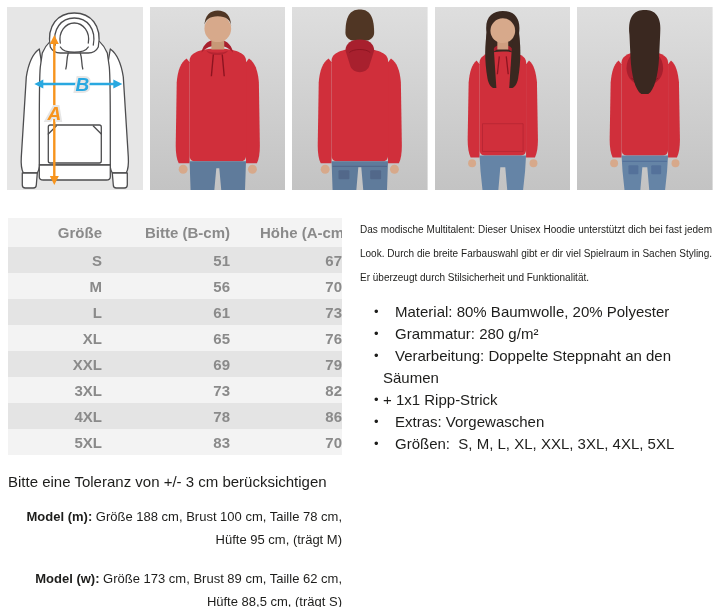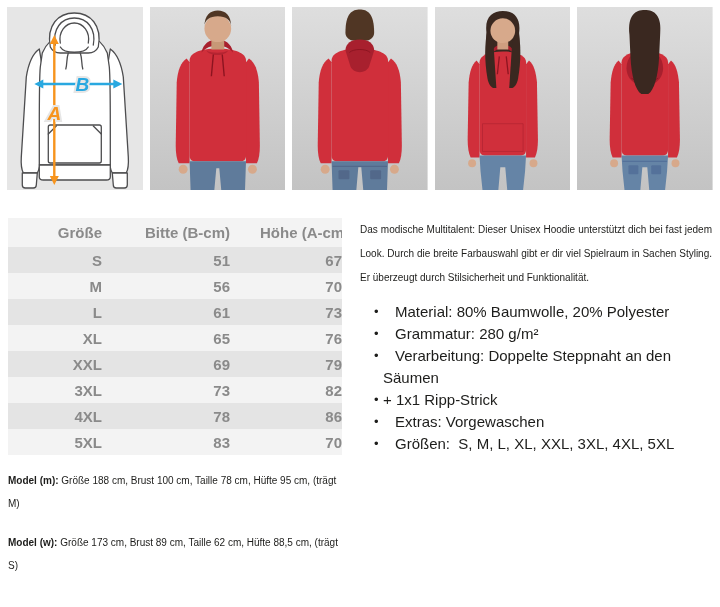--- a/index.html
+++ b/index.html
@@ -32,21 +32,21 @@
     font-weight:bold; text-align:right; padding:0 0 0 30px; vertical-align:middle;
     white-space:nowrap; overflow:hidden;
   }
   table.size-table thead th { height:29px; background:var(--table_header_bg, #f3f3f3); }
   table.size-table tbody td { height:26px; }
   table.size-table tbody tr:nth-child(odd)  td { background:var(--table_row_dark,  #e4e4e4); }
   table.size-table tbody tr:nth-child(even) td { background:var(--table_row_light, #f3f3f3); }
 
   
   .tolerance { margin-top:17px; font-size:15px; line-height:19px; }
-  .model-note { font-size:10px; line-height:23px; }
+  .model-note { font-size:13px; line-height:23px;text-align:right; }
   .model-note.m { margin-top:14px; }
   .model-note.w { margin-top:16px; }
   .model-note strong { font-weight:bold; }
 
   
   .intro {
     font-size:10px; line-height:24px; text-align:justify;
   }
   ul.features { list-style:none; margin-top:11px; font-size:15px; line-height:22px; }
   ul.features li { position:relative; padding-left:23px; }
@@ -262,20 +262,21 @@
               <td>86</td>
             </tr>
           <tr>
               <td>5XL</td>
               <td>83</td>
               <td>70</td>
             </tr>
         </tbody>
       </table>
 
+      <p class="tolerance">Bitte eine Toleranz von +/- 3 cm berücksichtigen</p>
 
       <p class="model-note m"><strong>Model (m):</strong><span> Größe 188 cm, Brust 100 cm, Taille 78 cm, Hüfte 95 cm, (trägt M)</span></p>
 
       <p class="model-note w"><strong>Model (w):</strong><span> Größe 173 cm, Brust 89 cm, Taille 62 cm, Hüfte 88,5 cm, (trägt S)</span></p>
     </div>
 
     <div class="right-col">
       <p class="intro">Das modische Multitalent: Dieser Unisex Hoodie unterstützt dich bei fast jedem Look. Durch die breite Farbauswahl gibt er dir viel Spielraum in Sachen Styling. Er überzeugt durch Stilsicherheit und Funktionalität.</p>
 
       <ul class="features">

